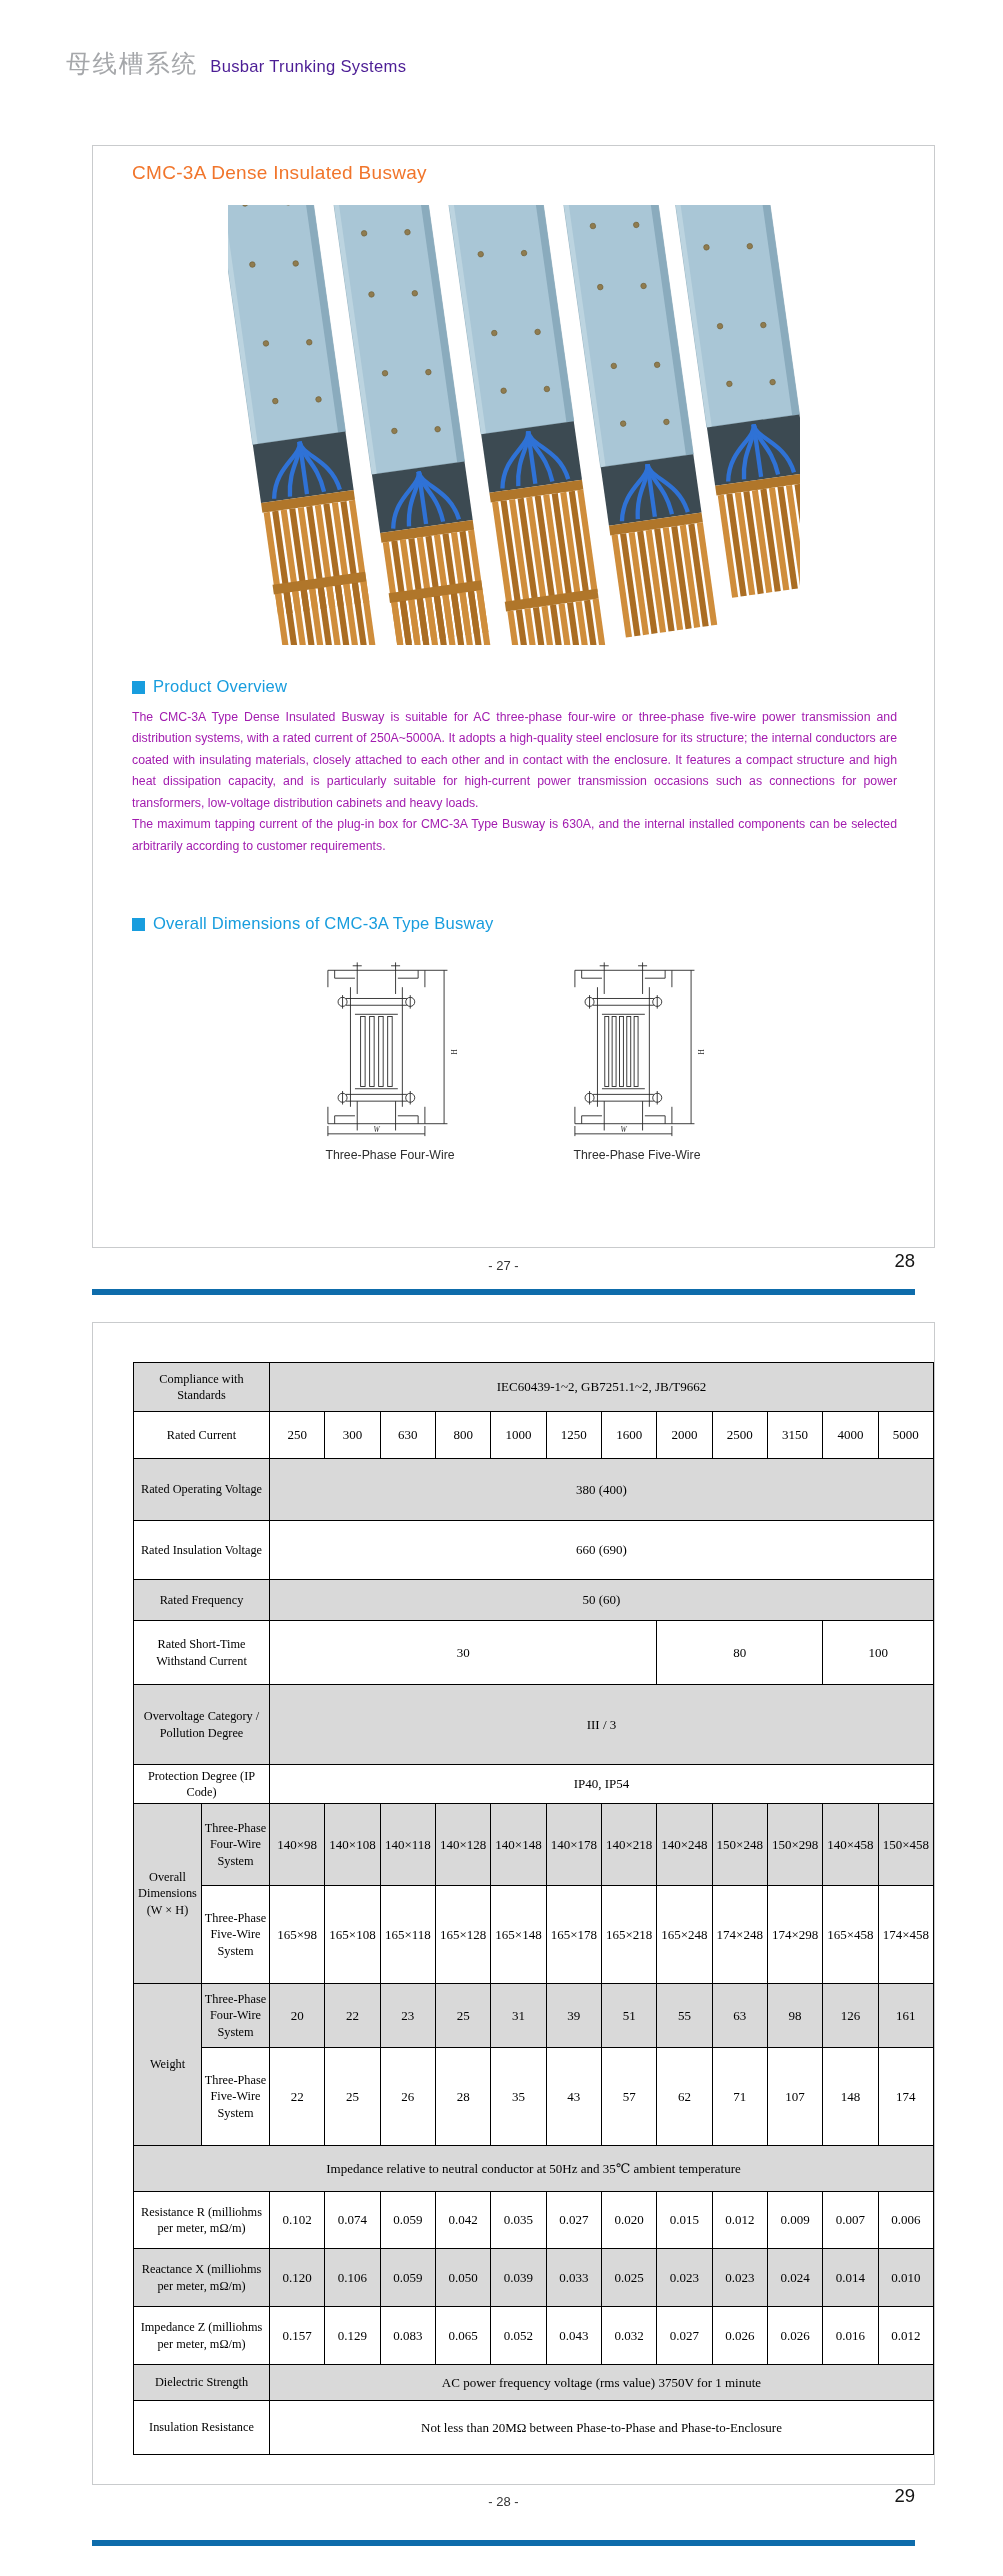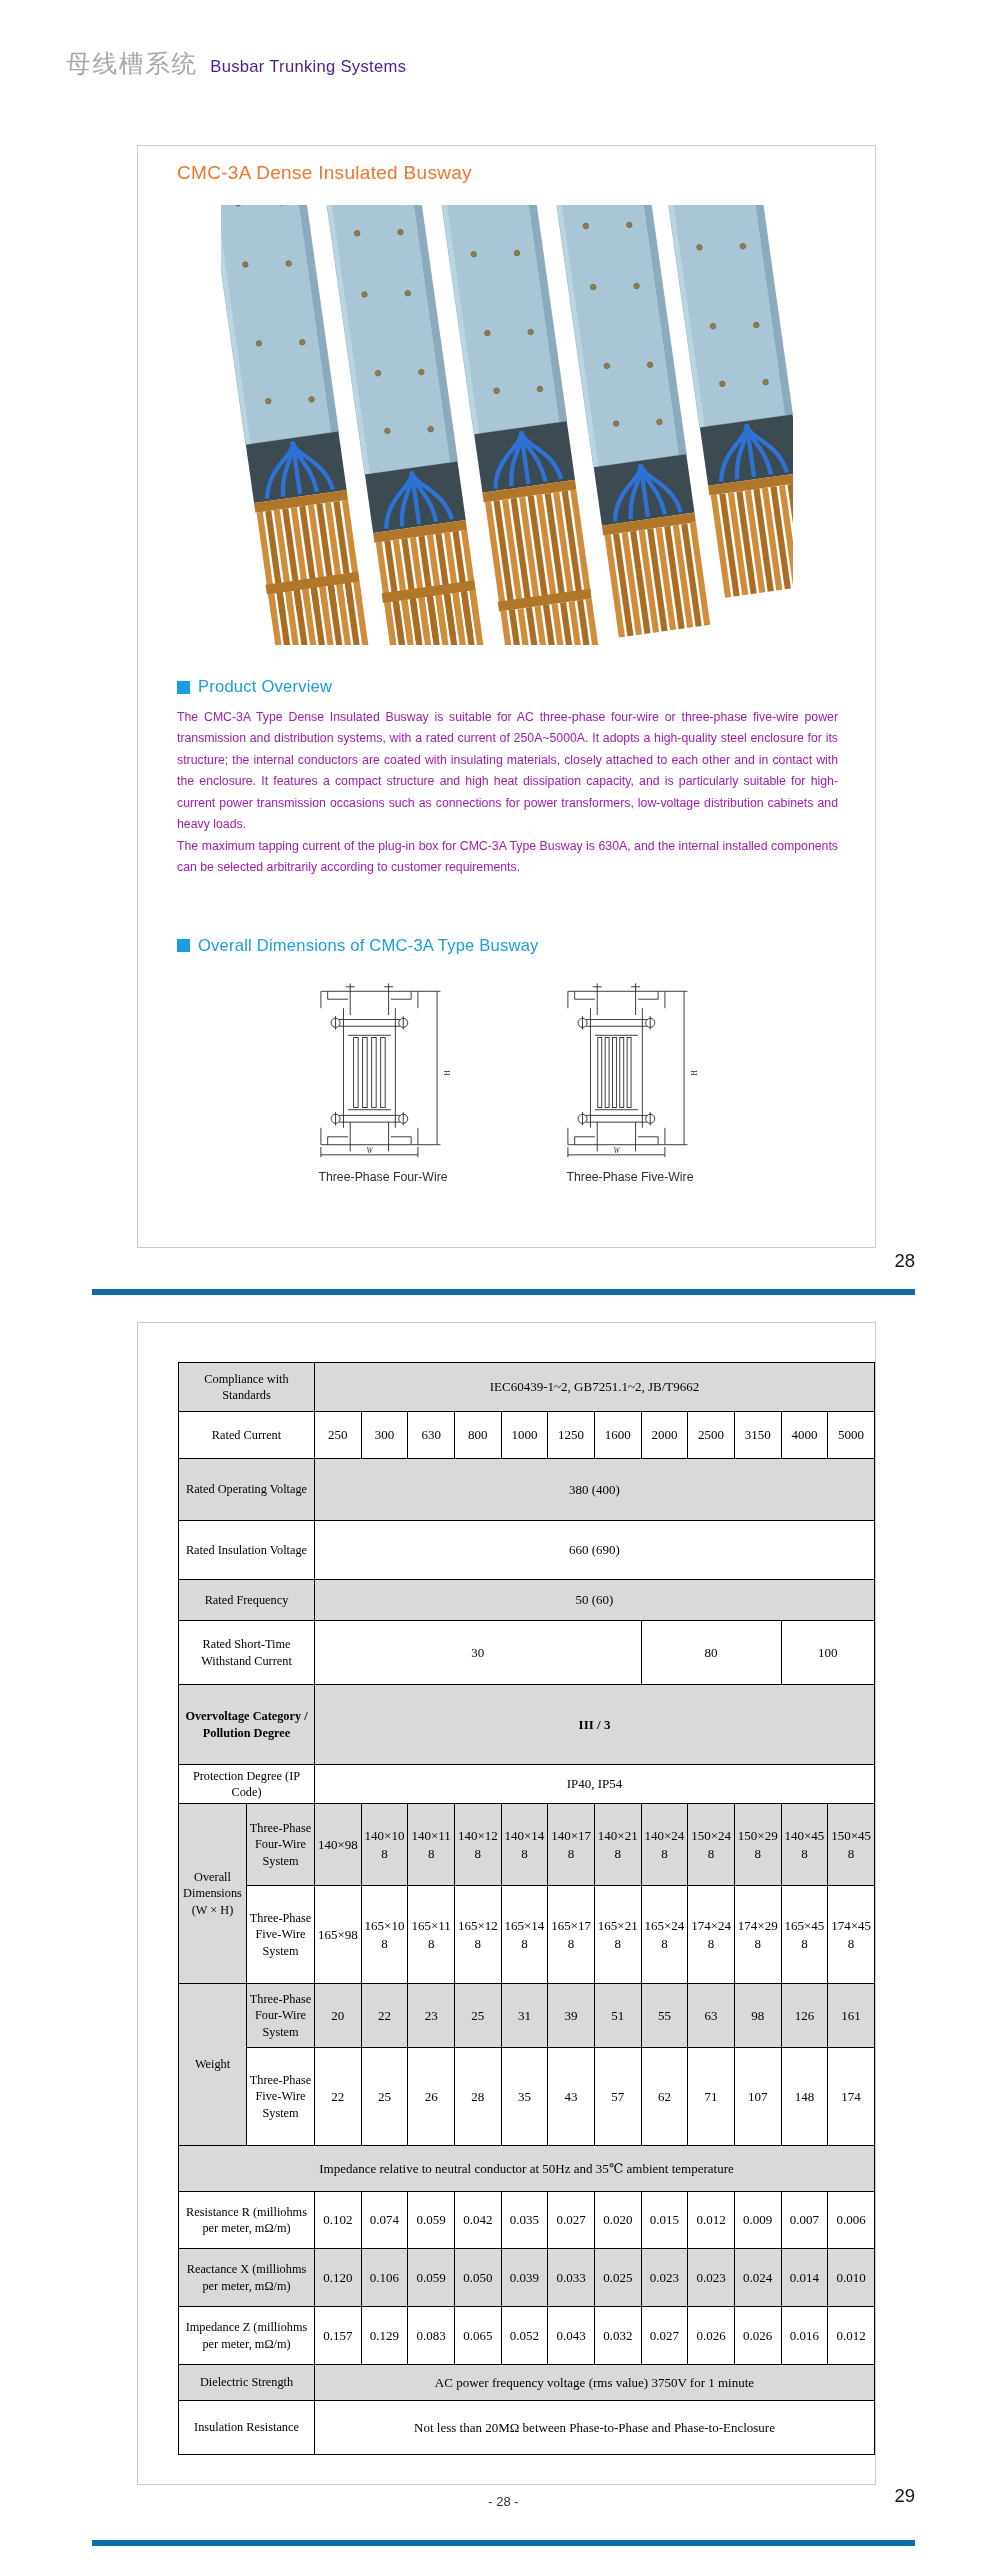--- a/index.html
+++ b/index.html
@@ -5,21 +5,21 @@
   html,body{margin:0;padding:0;background:#ffffff;}
   .sheet{position:relative;width:1004px;height:2576px;background:#ffffff;overflow:hidden;
          font-family:"Liberation Sans","DejaVu Sans",sans-serif;}
 
   
   .doc-header{position:absolute;left:66px;top:47px;display:flex;align-items:baseline;gap:12.3px;}
   .doc-header .zh{font-size:24.6px;color:#a5a7aa;letter-spacing:1.8px;}
   .doc-header .en{font-size:16.6px;color:#4c1d95;letter-spacing:0.3px;}
 
   
-  .content-box{position:absolute;left:92px;width:739px;background:#fff;border:0.6px solid #c9cbcd;box-sizing:border-box;margin-left:45px;}
+  .content-box{position:absolute;left:92px;width:843px;background:#fff;border:0.6px solid #c9cbcd;box-sizing:border-box;}
   .box1{top:145px;height:1103px;}
   .box2{top:1322px;height:1163px;padding-left:40px;}
 
   
   .product-title{margin:16px 0 0 39px;font-size:19px;color:#f1752b;letter-spacing:0.3px;font-weight:400;}
   .photo{display:block;margin:21px auto 0;}
   .section-heading{margin:32px 0 0 39px;display:flex;align-items:center;gap:8px;}
   .section-heading .bullet{width:13px;height:13px;background:#189dde;flex:0 0 auto;}
   .section-heading .txt{font-size:16.6px;color:#189dde;letter-spacing:0.2px;}
   .body-copy{margin:9.8px 37px 0 39px;font-size:12.3px;line-height:21.5px;color:#a21caf;text-align:justify;}
@@ -236,20 +236,21 @@
               <path d="M14,320 H186"></path>
           </g>
           <text x="0" y="0" transform="translate(232,170) rotate(90)">H</text>
           <text x="95" y="316" font-style="italic">W</text>
         </svg>
         <div class="cap">Three-Phase Five-Wire</div>
       </div>
     </div>
   </section>
 
+  <div class="footer-center fc1">- 27 -</div>
   <div class="footer-right fr1">28</div>
   <div class="blue-line bl1"></div>
 
   <section class="content-box box2">
     <table id="spec-table">
       <colgroup>
         <col style="width:68px">
           <col style="width:68px">
         <col>
           <col>
@@ -295,21 +296,21 @@
           <tr class="rg tt" style="height: 41px;">
             <td colspan="2" class="lab sep">Rated Frequency</td>
             <td colspan="12">50 (60)</td>
           </tr>
           <tr class="rw tt" style="height: 64px;">
             <td colspan="2" class="lab sep">Rated Short-Time Withstand Current</td>
             <td colspan="7">30</td>
             <td colspan="3">80</td>
             <td colspan="2">100</td>
           </tr>
-          <tr class="rg tt" style="height: 80px; font-weight: bold;">
+          <tr class="rg tt" style="height: 80px;">
             <td colspan="2" class="lab sep">Overvoltage Category / Pollution Degree</td>
             <td colspan="12">III / 3</td>
           </tr>
           <tr class="rw tt" style="height: 39px;">
             <td colspan="2" class="lab sep">Protection Degree (IP Code)</td>
             <td colspan="12">IP40,  IP54</td>
           </tr>
           <tr class="rg tt" style="height: 82px;">
             <td rowspan="2" class="lab">Overall Dimensions (W × H)</td>
             <td class="lab sep">Three-Phase Four-Wire System</td>

